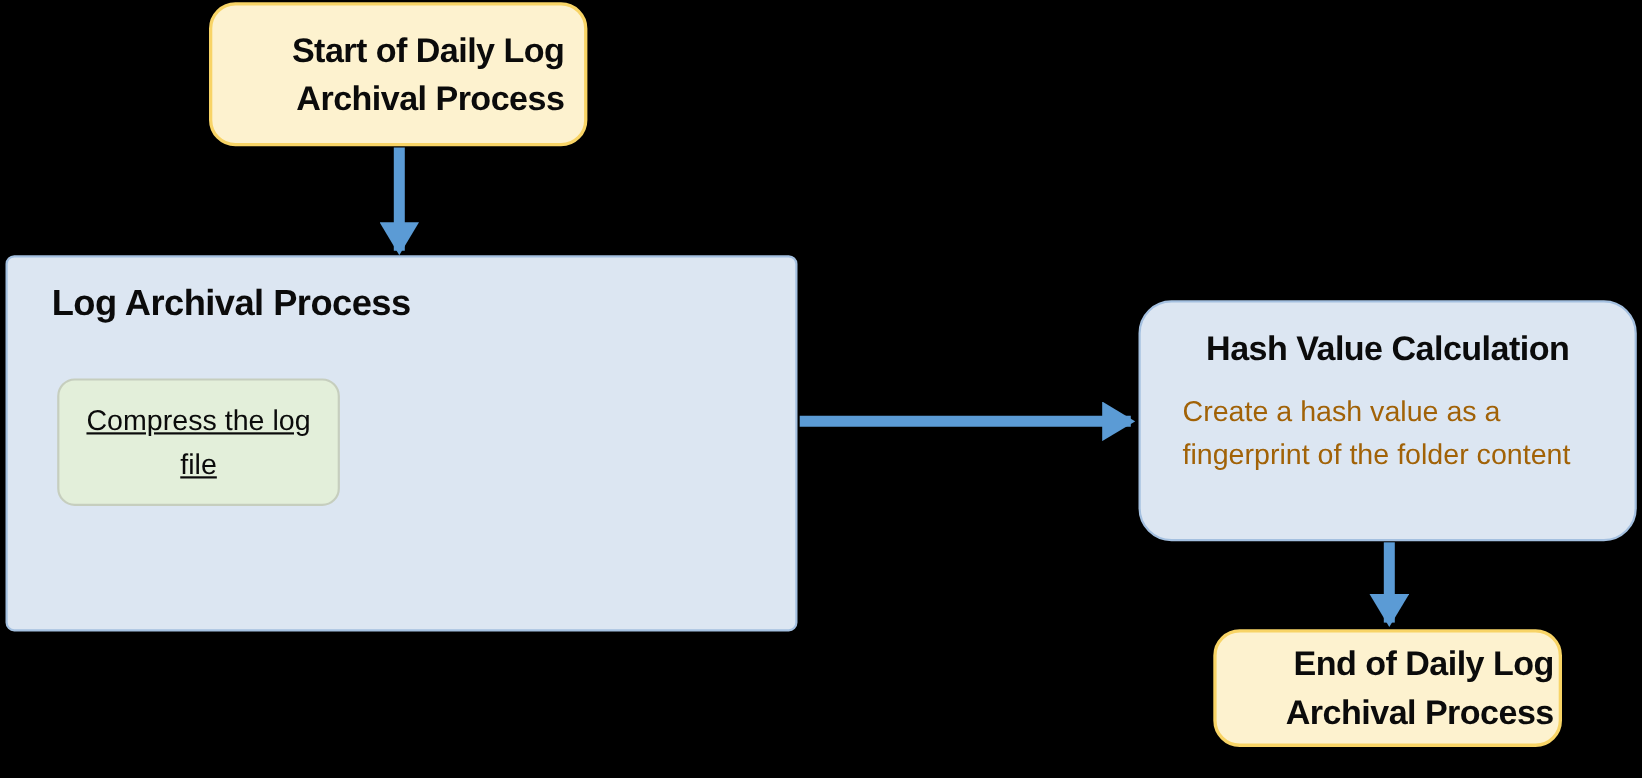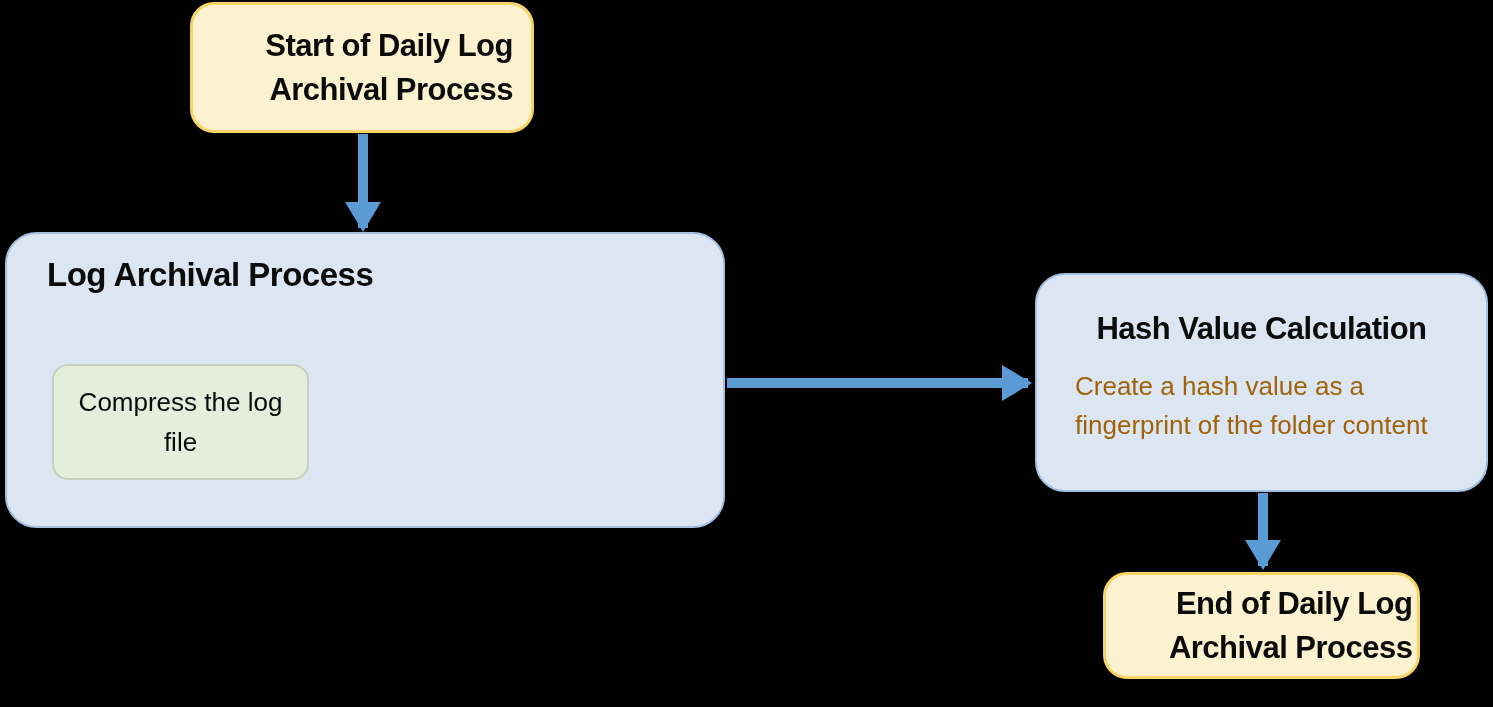--- a/index.html
+++ b/index.html
@@ -32,52 +32,52 @@
     border-radius:24px;
     display:flex;align-items:center;justify-content:center;
     text-align:right;
     font-weight:bold;
     font-size:31px;line-height:44px;letter-spacing:-0.5px;
   }
   .terminal .label{max-width:302px;}
   .start-node{left:190px;top:2px;width:344px;height:131px;}
   .end-node{left:1103px;top:572px;width:317px;height:107px;}
   .container-box{
-    left:5px;top:232px;width:720px;height:296px;
+    left:5px;top:232px;width:720px;height:342px;
     background:var(--process-fill);
     border:2.5px solid var(--process-border);
-    border-radius:32px;
+    border-radius:8px;
   }
   .container-title{
     position:absolute;left:40px;top:22px;
     font-weight:bold;font-size:33px;letter-spacing:-0.5px;
     white-space:nowrap;
   }
   .subprocess{
     background:var(--subprocess-fill);
     border:2px solid var(--subprocess-border);
     border-radius:16px;
     display:flex;align-items:center;justify-content:center;
     text-align:center;
     font-size:26px;line-height:40px;
   }
   .subprocess .label{max-width:205px;}
-  .compress-node{left:45px;top:130px;width:257px;height:116px;}
+  .compress-node{left:45px;top:110px;width:257px;height:116px;text-decoration:underline;}
   .sign-node{left:413px;top:126px;width:272px;height:112px;}
   .hash-node{
     left:1035px;top:273px;width:453px;height:219px;
     background:var(--process-fill);
     border:2.5px solid var(--process-border);
     border-radius:30px;
     padding:16px 38px 0 38px;
   }
   .hash-title{
     text-align:center;
     font-weight:bold;font-size:31px;letter-spacing:-0.5px;
-    margin-top:20px;
+    margin-top:8px;
   }
   .hash-body{
     margin-top:20px;
     font-size:26px;line-height:39px;
     max-width:372px;
     color:#a16207;
   }
 </style>
 </head>
 <body>

